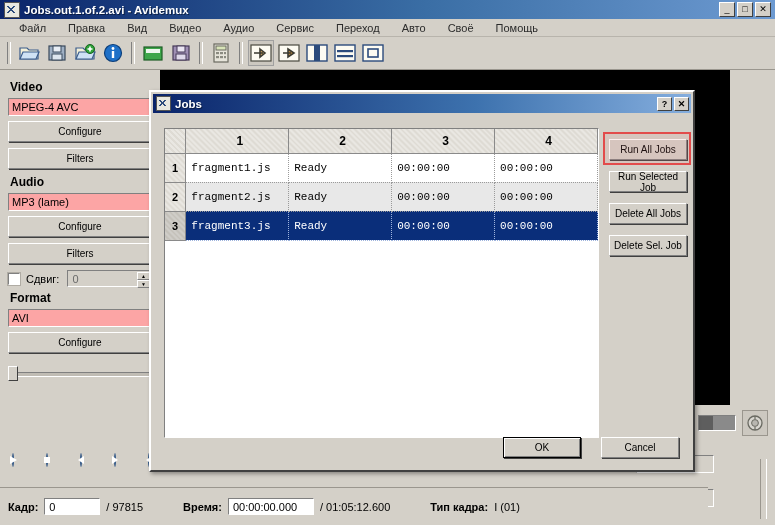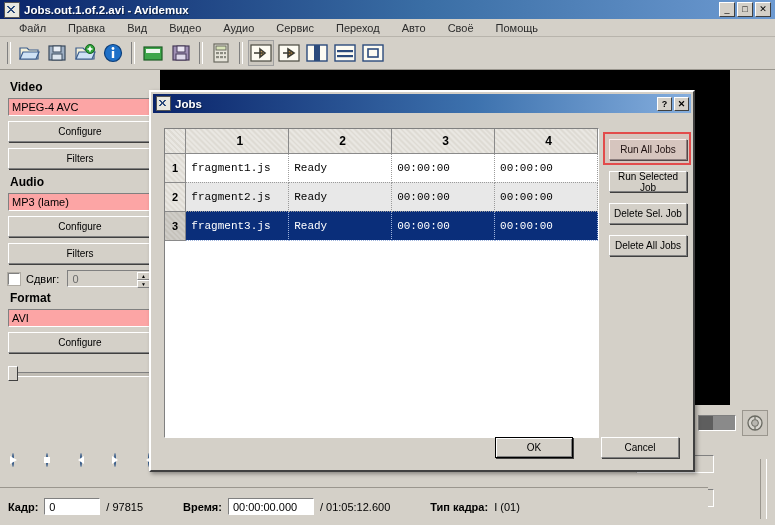--- a/index.html
+++ b/index.html
@@ -363,21 +363,21 @@
   .dlg-sidebtns .btn3d { margin-bottom: 11px; height: 21px; }
 
   .redbox {
     position: absolute; left: 452px; top: 19px; width: 88px; height: 33px;
     border: 2px solid #e24b4b;
     background: rgba(230,120,120,.13);
     box-sizing: border-box;
     pointer-events: none;
   }
 
-  .dlg-okbtns { position: absolute; right: 14px; bottom: 12px; display: flex; gap: 28px; margin-left: 28px; }
+  .dlg-okbtns { position: absolute; right: 14px; bottom: 12px; display: flex; gap: 20px; margin-left: 28px; }
   .dlg-okbtns .btn3d { width: 78px; margin: 0; }
   .btn3d.default {
     border: 1px solid #000;
     box-shadow: inset 1px 1px 0 #fff, inset -1px -1px 0 #808080, 1px 1px 0 #404040;
   }
 
   .dlg-vscroll {
     position: absolute; left: 448px; top: 15px; width: 5px; height: 310px;
   }
 </style>
@@ -686,22 +686,22 @@
             </tr>
           </tbody>
         </table>
       </div>
 
       <div class="dlg-vscroll"></div>
 
       <div class="dlg-sidebtns">
         <div class="btn3d">Run All Jobs</div>
         <div class="btn3d">Run Selected Job</div>
+        <div class="btn3d">Delete All Jobs</div>
         <div class="btn3d">Delete Sel. Job</div>
-        <div class="btn3d">Delete All Jobs</div>
       </div>
 
       <div class="redbox"></div>
 
       <div class="dlg-okbtns">
         <div class="btn3d default">OK</div>
         <div class="btn3d">Cancel</div>
       </div>
 
     </div>

